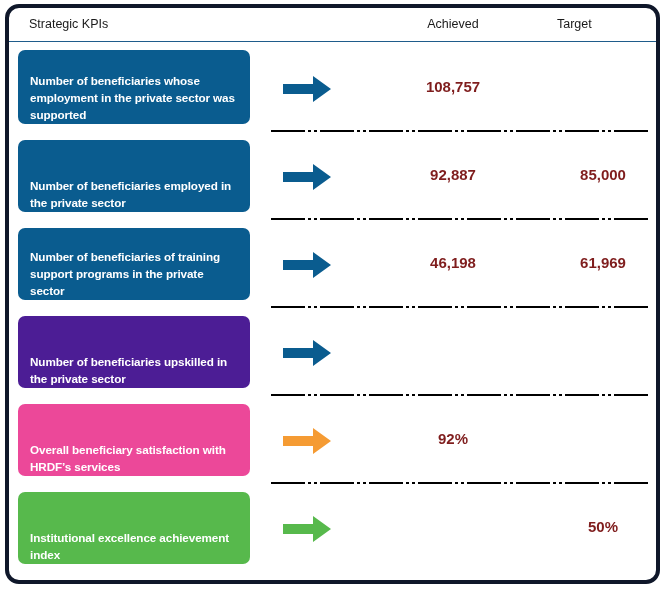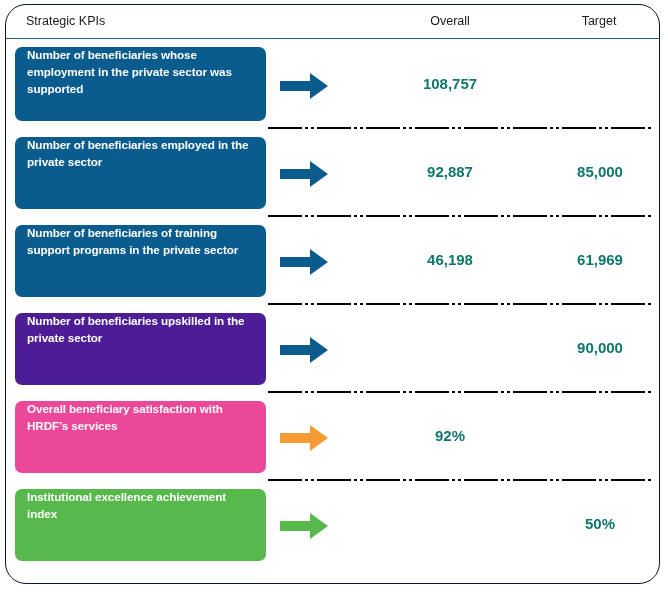--- a/index.html
+++ b/index.html
@@ -14,62 +14,62 @@
     overflow: hidden;
   }
 
   #kpi-card {
     position: absolute;
     left: 5px;
     top: 4px;
     width: 655px;
     height: 580px;
     box-sizing: border-box;
-    border: 1px solid #0f172a;
-    border-radius: 21px;
+    border: 4px solid #0f172a;
+    border-radius: 14px;
     background: #ffffff;
   }
 
   
   .card-header {
     position: relative;
     height: 33px;
     border-bottom: 1px solid #1f5c8b;
   }
   .hdr-label {
     position: absolute;
     top: 9px;
     font-size: 12.5px;
     color: #1a1a1a;
     white-space: nowrap;
   }
   .hdr-kpis    { left: 20px; }
   .hdr-achieved{ left: 413px; width: 62px; text-align: center; }
-  .hdr-target  { left: 563px; width: 60px; text-align: center; }
+  .hdr-target  { left: 548px; width: 60px; }
 
   
   .rows {
     position: relative;
   }
   .kpi-row {
     position: relative;
     height: 88px;
   }
   .kpi-row.first { height: 90px; }
 
   .kpi-box {
     position: absolute;
     left: 9px;
     top: 8px;
-    width: 251px;
+    width: 232px;
     height: 72px;
     border-radius: 7px;
     box-sizing: border-box;
     display: flex;
-    align-items: flex-start;
+    align-items: flex-end;
     padding: 0 12px;
     color: #ffffff;
     font-size: 11.7px;
     font-weight: bold;
     line-height: 1.45;
     letter-spacing: -0.1px;
   }
   .kpi-row.first .kpi-box { height: 74px; }
 
   .kpi-box.blue   { background: #0a5c8f; }
@@ -83,21 +83,21 @@
     width: 50px;
     height: 30px;
   }
   .kpi-row.first .arrow { top: 32px; }
 
   .val {
     position: absolute;
     top: 34px;
     font-size: 15px;
     font-weight: bold;
-    color: #0f766e;
+    color: #7f1d1d;
     text-align: center;
   }
   .kpi-row.first .val { top: 36px; }
   .val-achieved { left: 390px; width: 108px; }
   .val-target   { left: 540px; width: 108px; }
 
   .sep {
     position: absolute;
     left: 262px;
     right: 6px;
@@ -114,21 +114,21 @@
     );
   }
 </style>
 </head>
 <body>
 
 <div id="kpi-card">
 
   <div class="card-header">
     <div class="hdr-label hdr-kpis">Strategic KPIs</div>
-    <div class="hdr-label hdr-achieved">Overall</div>
+    <div class="hdr-label hdr-achieved">Achieved</div>
     <div class="hdr-label hdr-target">Target</div>
   </div>
 
   <div class="rows" id="rows-container">
       <div class="kpi-row first">
     <div class="kpi-box blue" style="background: rgb(10, 92, 143);">
       <span>Number of beneficiaries whose employment in the private sector was supported</span>
     </div>
     <div class="arrow">
       <svg width="50" height="30" viewBox="0 0 50 30" xmlns="http://www.w3.org/2000/svg">
@@ -166,21 +166,20 @@
   </div>
       <div class="kpi-row">
     <div class="kpi-box blue" style="background: #4c1d95;">
       <span>Number of beneficiaries upskilled in the private sector</span>
     </div>
     <div class="arrow">
       <svg width="50" height="30" viewBox="0 0 50 30" xmlns="http://www.w3.org/2000/svg">
         <path d="M0 10 L30 10 L30 2 L48 15 L30 28 L30 20 L0 20 Z" fill="#0a5c8f"></path>
       </svg>
     </div>
-    <div class="val val-target">90,000</div>
     <div class="sep"></div>
   </div>
       <div class="kpi-row">
     <div class="kpi-box orange" style="background: #ec4899;">
       <span>Overall beneficiary satisfaction with HRDF’s services</span>
     </div>
     <div class="arrow">
       <svg width="50" height="30" viewBox="0 0 50 30" xmlns="http://www.w3.org/2000/svg">
         <path d="M0 10 L30 10 L30 2 L48 15 L30 28 L30 20 L0 20 Z" fill="#f59b33"></path>
       </svg>

